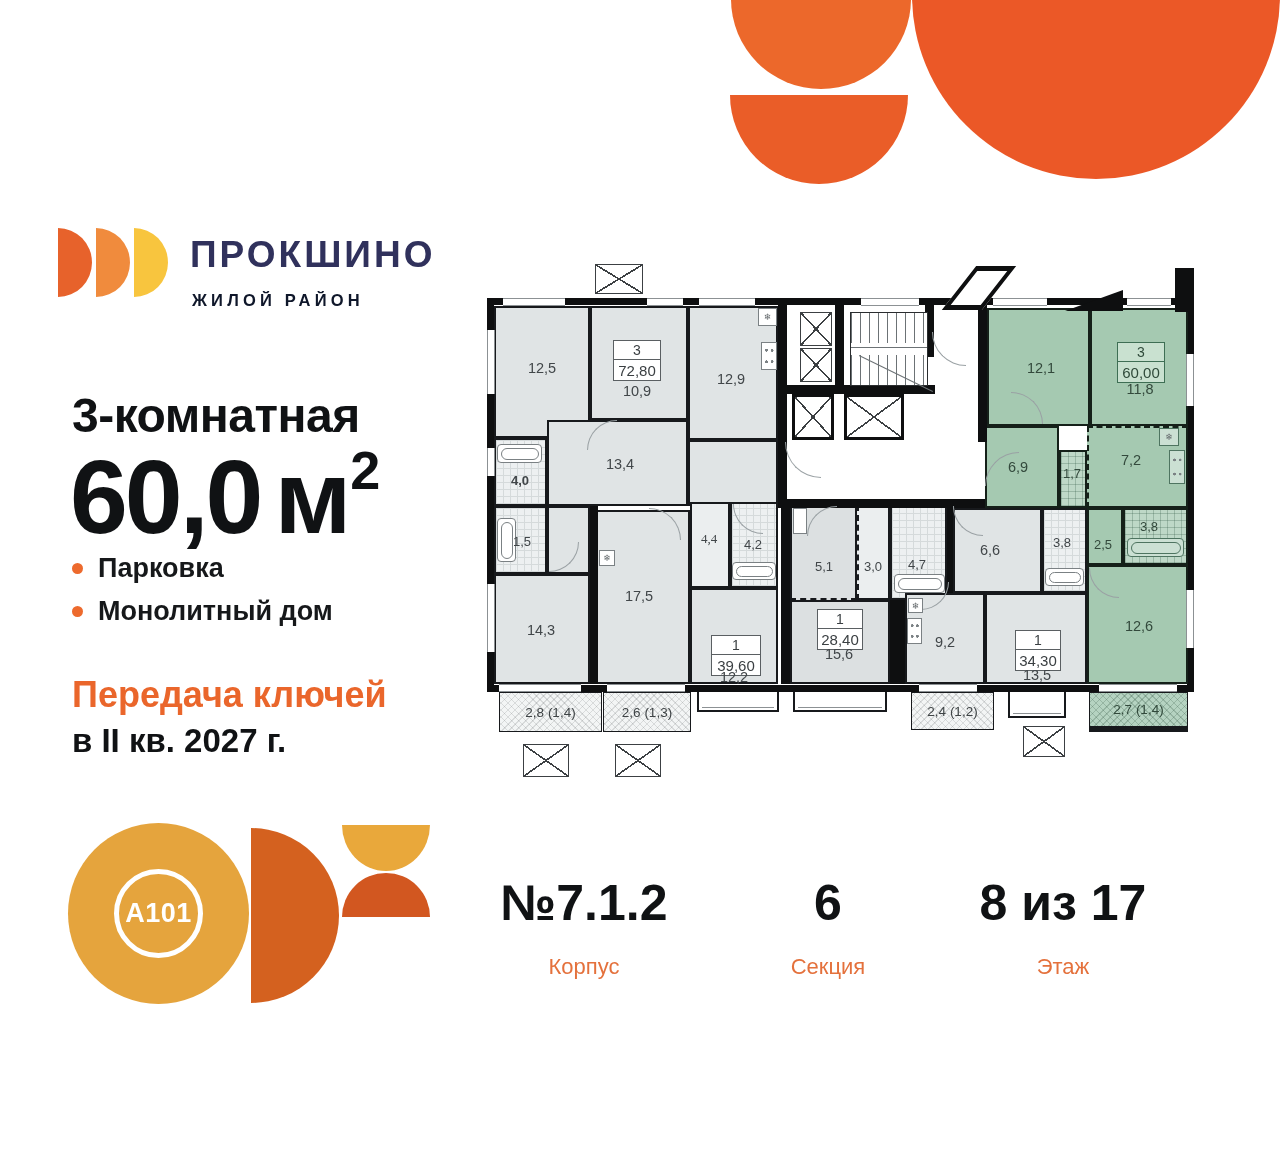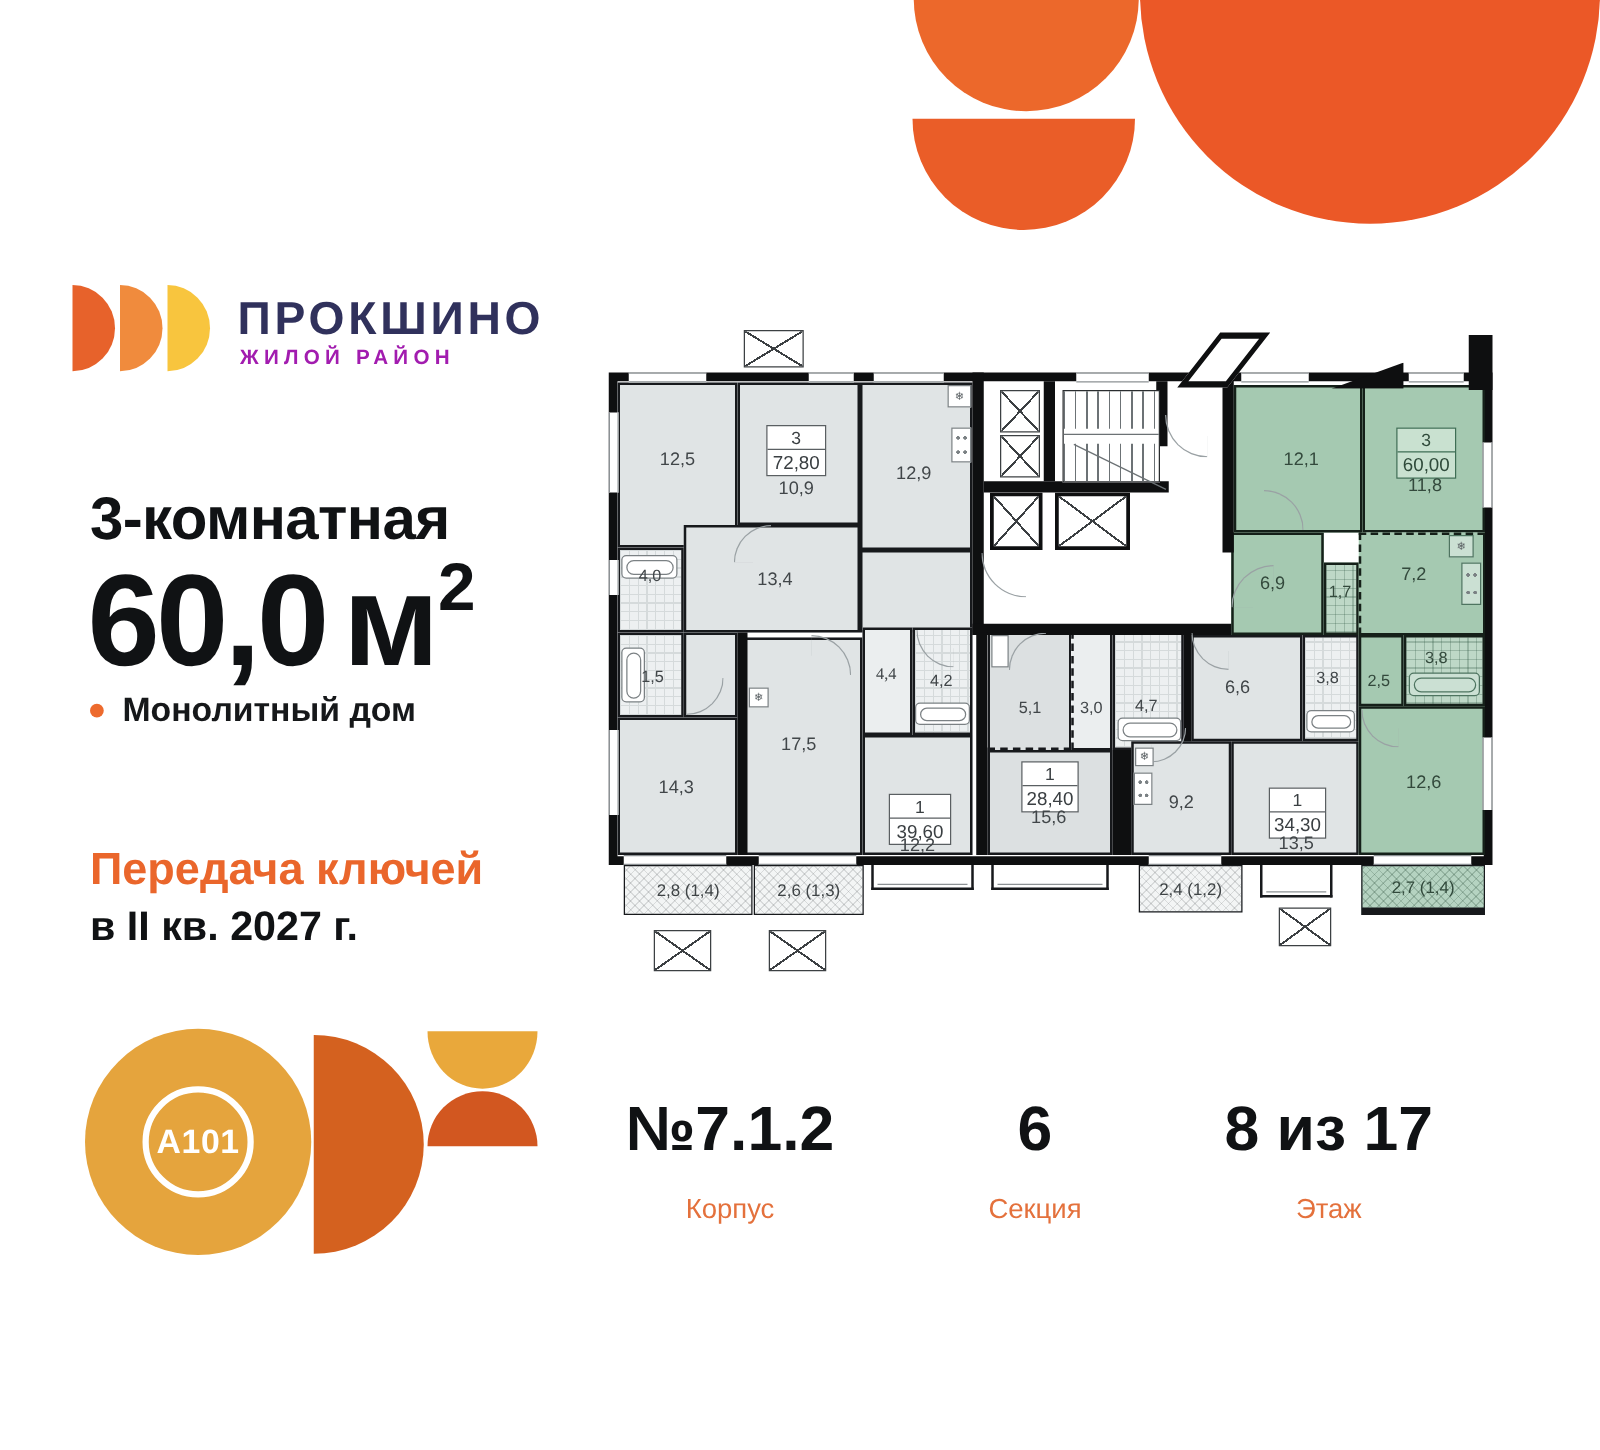--- a/index.html
+++ b/index.html
@@ -6,22 +6,22 @@
   html,body { width:1280px; height:1160px; background:#fff; overflow:hidden;
     font-family:"Liberation Sans","DejaVu Sans",sans-serif; }
   
   .circle { position:absolute; border-radius:50%; }
   .half-down { position:absolute; border-radius:0 0 50% 50% / 0 0 100% 100%; }
   .half-up { position:absolute; border-radius:50% 50% 0 0 / 100% 100% 0 0; }
   .half-right { position:absolute; border-radius:0 100% 100% 0 / 0 50% 50% 0; }
   
   .brand-name { position:absolute; left:190px; top:234px; font-size:37px; font-weight:800;
     color:#30315C; letter-spacing:3px; }
-  .brand-tag { position:absolute; left:192px; top:277px; font-size:16.5px; font-weight:700;
-    color:#a21caf; letter-spacing:4.2px; }
+  .brand-tag { position:absolute; left:192px; top:291px; font-size:16.5px; font-weight:700;
+    color:#0f172a; letter-spacing:4.2px; }
   
   .offer-type { position:absolute; left:72px; top:388px; font-size:48px; font-weight:800; color:#101214; letter-spacing:-0.5px;}
   .offer-area { position:absolute; left:70px; top:438px; font-size:104px; font-weight:800; color:#101214; letter-spacing:-3px; white-space:nowrap;}
   .offer-area .sup { font-size:54px; position:relative; top:-44px; letter-spacing:0; }
   .offer-area .unit { margin-left:14px; letter-spacing:-1px; }
   .features { position:absolute; left:72px; top:547px; }
   .feat { display:flex; align-items:center; height:43px; font-size:27px; font-weight:700; color:#16181A; }
   .feat .dot { width:11px; height:11px; border-radius:50%; background:#ED6A2D; margin-right:15px; flex:0 0 auto;}
   .keys1 { position:absolute; left:72px; top:674px; font-size:36px; font-weight:800; color:#EA662B; }
   .keys2 { position:absolute; left:72px; top:722px; font-size:33px; font-weight:800; color:#101214; }
@@ -106,20 +106,24 @@
   <div class="brand-name">ПРОКШИНО</div>
   <div class="brand-tag">ЖИЛОЙ РАЙОН</div>
 </div>
 
 <div class="offer-type">3-комнатная</div>
 <div class="offer-area"><span>60,0</span><span class="unit">м</span><span class="sup">2</span></div>
 
 <div class="features">
   <div class="feat">
       <span class="dot"></span>
+      <span>Парковка</span>
+    </div>
+  <div class="feat">
+      <span class="dot"></span>
       <span>Монолитный дом</span>
     </div>
 </div>
 
 <div class="keys1">Передача ключей</div>
 <div class="keys2">в II кв. 2027 г.</div>
 
 <div>
   <div class="circle" style="left:68px; top:823px; width:181px; height:181px; background:#E5A43D;"></div>
   <div class="a101-ring">
@@ -295,21 +299,21 @@
   </div>
   <div class="badge g" style="left:630px; top:50px;">
     <div class="bn">3</div>
     <div class="ba">60,00</div>
   </div>
 
   <div class="rlabel" style="left:55px; top:76px;">12,5</div>
   <div class="rlabel" style="left:150px; top:99px;">10,9</div>
   <div class="rlabel" style="left:244px; top:87px;">12,9</div>
   <div class="rlabel" style="left:133px; top:172px;">13,4</div>
-  <div class="rlabel sm" style="left:33px; top:168px;">4,0</div>
+  <div class="rlabel sm" style="left:33px; top:188px;font-weight:bold;">4,0</div>
   <div class="rlabel sm" style="left:35px; top:249px;">1,5</div>
   <div class="rlabel" style="left:54px; top:338px;">14,3</div>
   <div class="rlabel" style="left:152px; top:304px;">17,5</div>
   <div class="rlabel sm" style="left:222px; top:247px;font-family:Liberation Serif, serif;">4,4</div>
   <div class="rlabel sm" style="left:266px; top:252px;">4,2</div>
   <div class="rlabel" style="left:247px; top:385px;">12,2</div>
   <div class="rlabel sm" style="left:337px; top:274px;">5,1</div>
   <div class="rlabel sm" style="left:386px; top:274px;">3,0</div>
   <div class="rlabel sm" style="left:430px; top:272px;">4,7</div>
   <div class="rlabel" style="left:352px; top:362px;">15,6</div>

